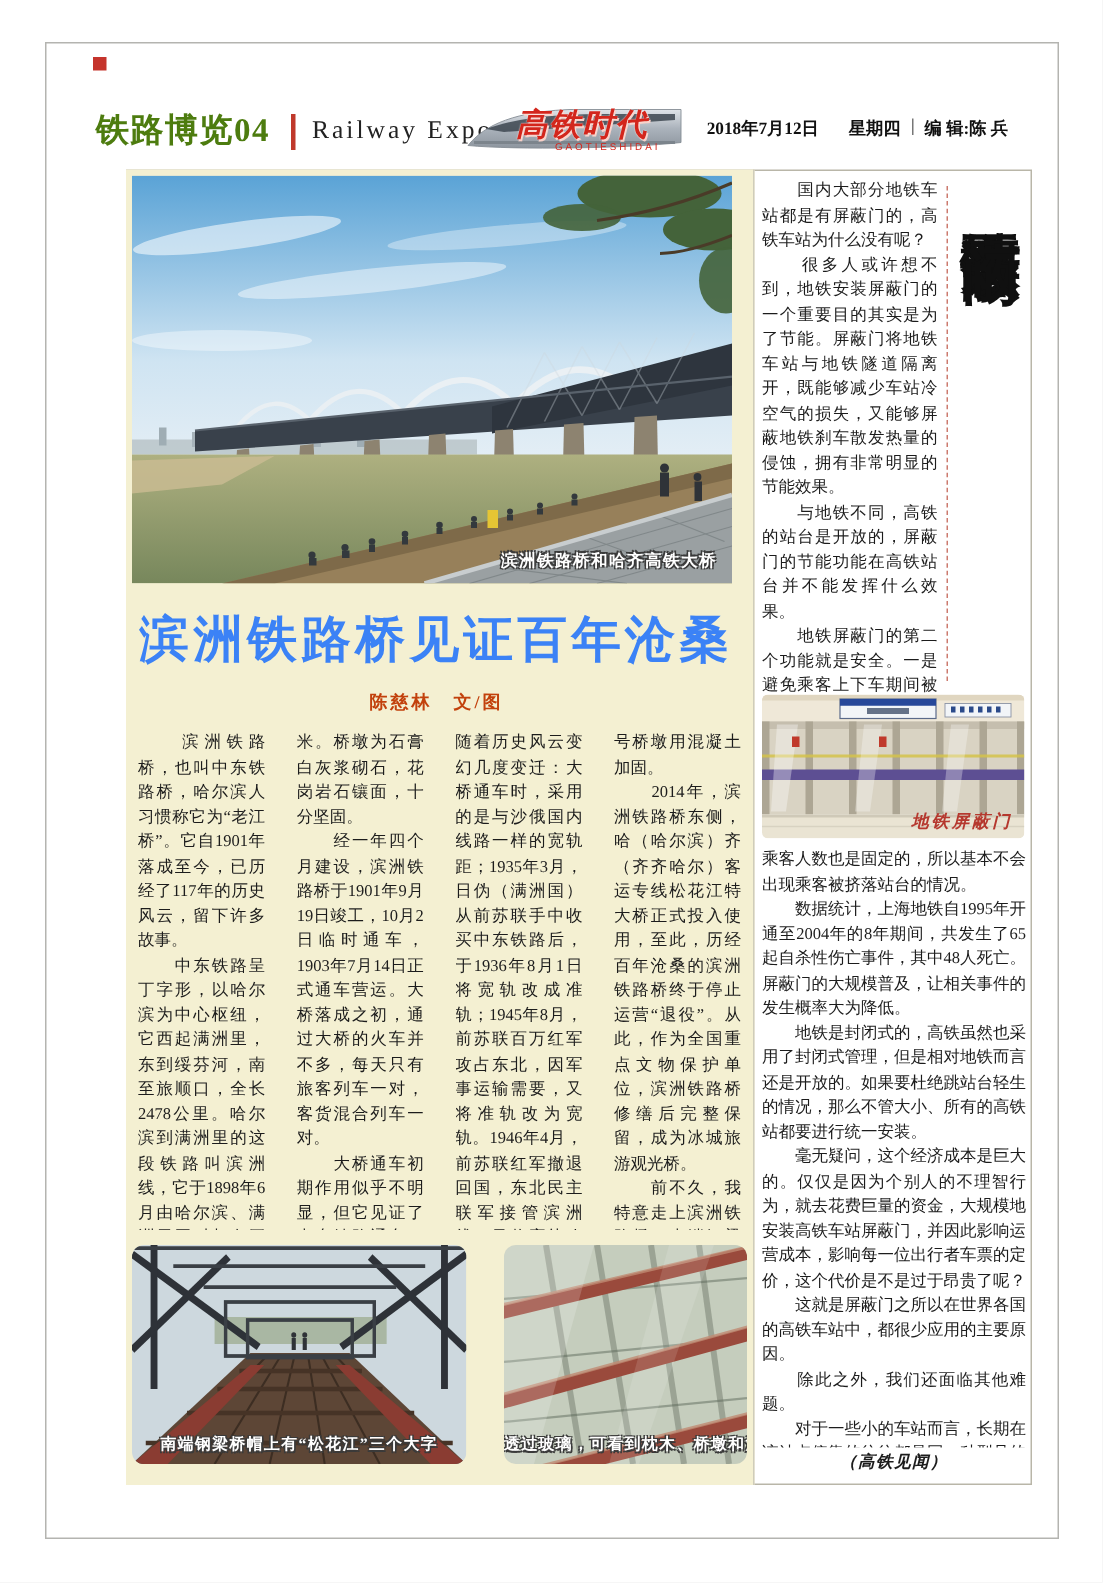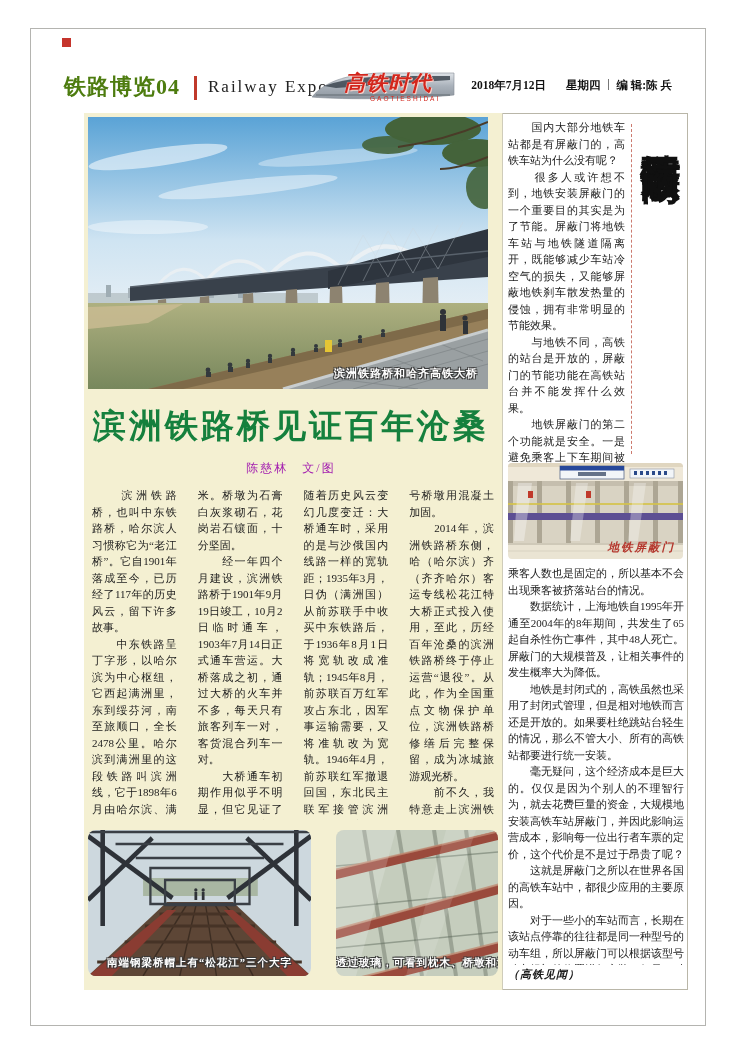--- a/index.html
+++ b/index.html
@@ -26,40 +26,40 @@
 
   
   .photo { position:absolute; overflow:hidden; }
   .photo svg { display:block; width:100%; height:100%; }
   .photo-caption { position:absolute; font-size:11px; font-weight:bold; color:#fff;
     text-shadow:-1px -1px 0 #3a3a3a, 1px -1px 0 #3a3a3a, -1px 1px 0 #3a3a3a, 1px 1px 0 #3a3a3a; letter-spacing:1px; white-space:nowrap;text-align:right; }
 
   .main-photo { left:88px; top:117px; width:400px; height:272px; }
   .main-photo .photo-caption { right:10px; bottom:8px; }
 
-  .headline { position:absolute; left:88px; top:404px; width:406px; text-align:center; font-size:33px; font-weight:900; color:#15803d; letter-spacing:3px; white-space:nowrap; }
-  .byline { position:absolute; left:88px; top:460px; width:406px; text-align:center; font-size:12px; color:#a21caf; letter-spacing:2px; }
+  .headline { position:absolute; left:88px; top:404px; width:406px; text-align:center; font-size:33px; font-weight:900; color:#3b82f6; letter-spacing:3px; white-space:nowrap; }
+  .byline { position:absolute; left:88px; top:460px; width:406px; text-align:center; font-size:12px; color:#c2410c; letter-spacing:2px;font-weight:bold; }
 
   .columns { position:absolute; left:92px; top:487px; width:402px; height:333px; display:flex; gap:21px; overflow:hidden;justify-content:space-between; }
   .col { flex:1 1 0; height:100%; overflow:hidden; }
   .col p, .side-top p, .side-bottom p { font-size:11px; line-height:1.5; text-align:justify; color:#1c1c1c; }
 
   .bottom-photo-left { left:88px; top:830px; width:223px; height:146px; border-radius:8px; }
   .bottom-photo-right { left:336px; top:830px; width:162px; height:146px; border-radius:8px; }
   .bottom-photo-left .photo-caption { left:0; right:0; bottom:6px; text-align:center; font-size:10.5px; }
   .bottom-photo-right .photo-caption { left:0; right:0; bottom:6px; text-align:center; font-size:10.5px; }
 
   
   .side-top { position:absolute; left:508px; top:119px; width:117px; height:344px; overflow:hidden; }
   .side-dashed { position:absolute; left:631px; top:124px; height:330px; width:0; border-left:1px dashed #cc7a6e; }
   .side-headline { position:absolute; left:638px; top:122px; height:342px; writing-mode:vertical-rl; font-size:40px; font-weight:900; color:#101010; letter-spacing:1px; line-height:1.1; }
   .metro-photo { left:508px; top:463px; width:175px; height:96px; border-radius:4px; }
   .metro-photo .photo-caption { right:8px; bottom:4px; color:#b5382e; text-shadow:none; font-style:italic; font-size:11.5px; letter-spacing:2px; }
   .side-bottom { position:absolute; left:508px; top:565px; width:176px; height:400px; overflow:hidden; }
-  .signoff { position:absolute; left:508px; top:967px; width:176px; text-align:left; font-size:11px; font-weight:bold; font-style:italic; color:#1c1c1c; letter-spacing:1px; }
+  .signoff { position:absolute; left:508px; top:967px; width:176px; text-align:center; font-size:11px; font-weight:bold; font-style:italic; color:#1c1c1c; letter-spacing:1px; }
 </style>
 </head>
 <body>
 
 <div class="page">
   <div class="outer-border"></div>
   <div class="corner-mark"></div>
 
   <div class="masthead">
     <div class="section-title">铁路博览04</div>
@@ -367,17 +367,18 @@
     </svg>
     <div class="photo-caption">地铁屏蔽门</div>
   </div>
 
   <div class="side-bottom">
     <p>乘客人数也是固定的，所以基本不会出现乘客被挤落站台的情况。</p>
     <p>　　数据统计，上海地铁自1995年开通至2004年的8年期间，共发生了65起自杀性伤亡事件，其中48人死亡。屏蔽门的大规模普及，让相关事件的发生概率大为降低。</p>
     <p>　　地铁是封闭式的，高铁虽然也采用了封闭式管理，但是相对地铁而言还是开放的。如果要杜绝跳站台轻生的情况，那么不管大小、所有的高铁站都要进行统一安装。</p>
     <p>　　毫无疑问，这个经济成本是巨大的。仅仅是因为个别人的不理智行为，就去花费巨量的资金，大规模地安装高铁车站屏蔽门，并因此影响运营成本，影响每一位出行者车票的定价，这个代价是不是过于昂贵了呢？</p>
     <p>　　这就是屏蔽门之所以在世界各国的高铁车站中，都很少应用的主要原因。</p>
+    <p>　　除此之外，我们还面临其他难题。</p>
     <p>　　对于一些小的车站而言，长期在该站点停靠的往往都是同一种型号的动车组，所以屏蔽门可以根据该型号动车组门的位置进行安装。但是，对于一些大站而言，特别是那些枢纽站，经过的列车型号可能会多种多样，车门的位置并不一致，所以很难处理。</p>
 
   </div>
   <div class="signoff">（高铁见闻）</div>
 </div>
 
 </body></html>

